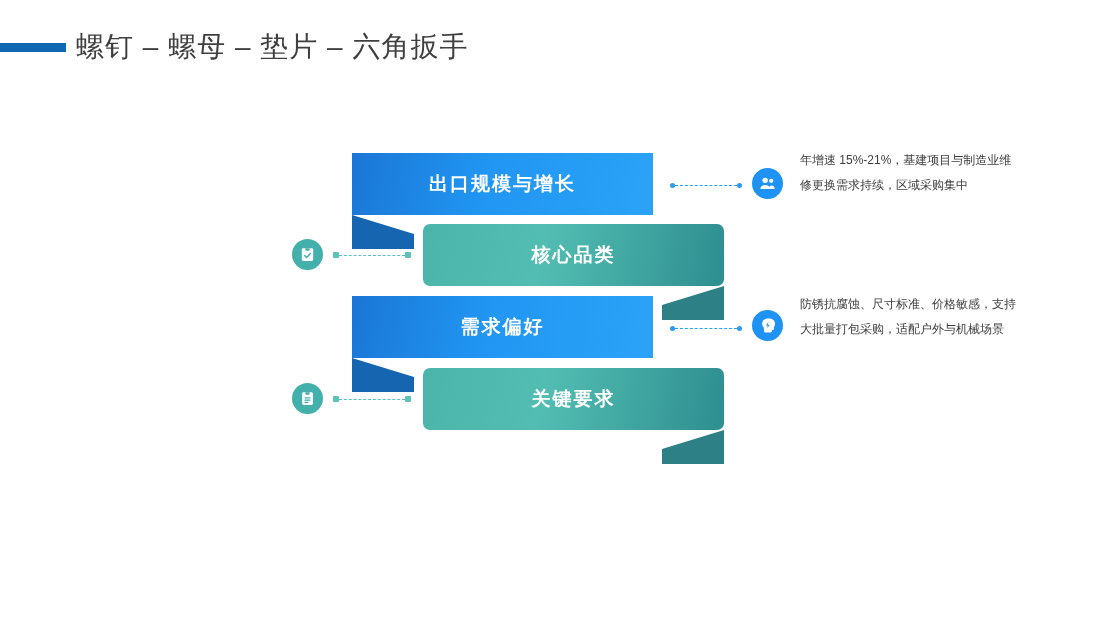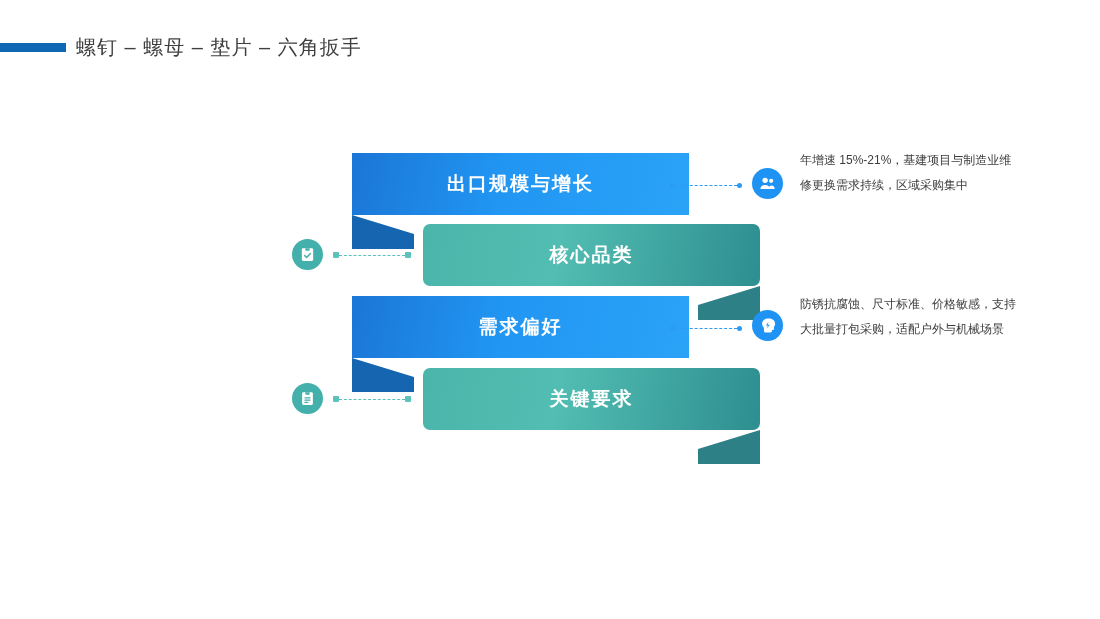--- a/index.html
+++ b/index.html
@@ -24,41 +24,40 @@
     align-items: center;
     height: 34px;
   }
   .title-bar {
     width: 66px;
     height: 9px;
     background: #1068b4;
     margin-right: 10px;
   }
   .title-text {
-    font-size: 20px;
+    font-size: 28px;
     color: #3f3f3f;
     letter-spacing: 1px;
     font-weight: 400;
     white-space: nowrap;
   }
 
   
   .diagram {
     position: absolute;
     left: 0;
     top: 0;
     width: 1100px;
     height: 619px;
   }
 
   
   .ribbon {
     position: absolute;
     height: 63px;
-    padding-left: 36px;
   }
   .ribbon .body {
     position: absolute;
     left: 0;
     top: 0;
     right: 0;
     height: 62px;
     display: flex;
     align-items: center;
     justify-content: center;

